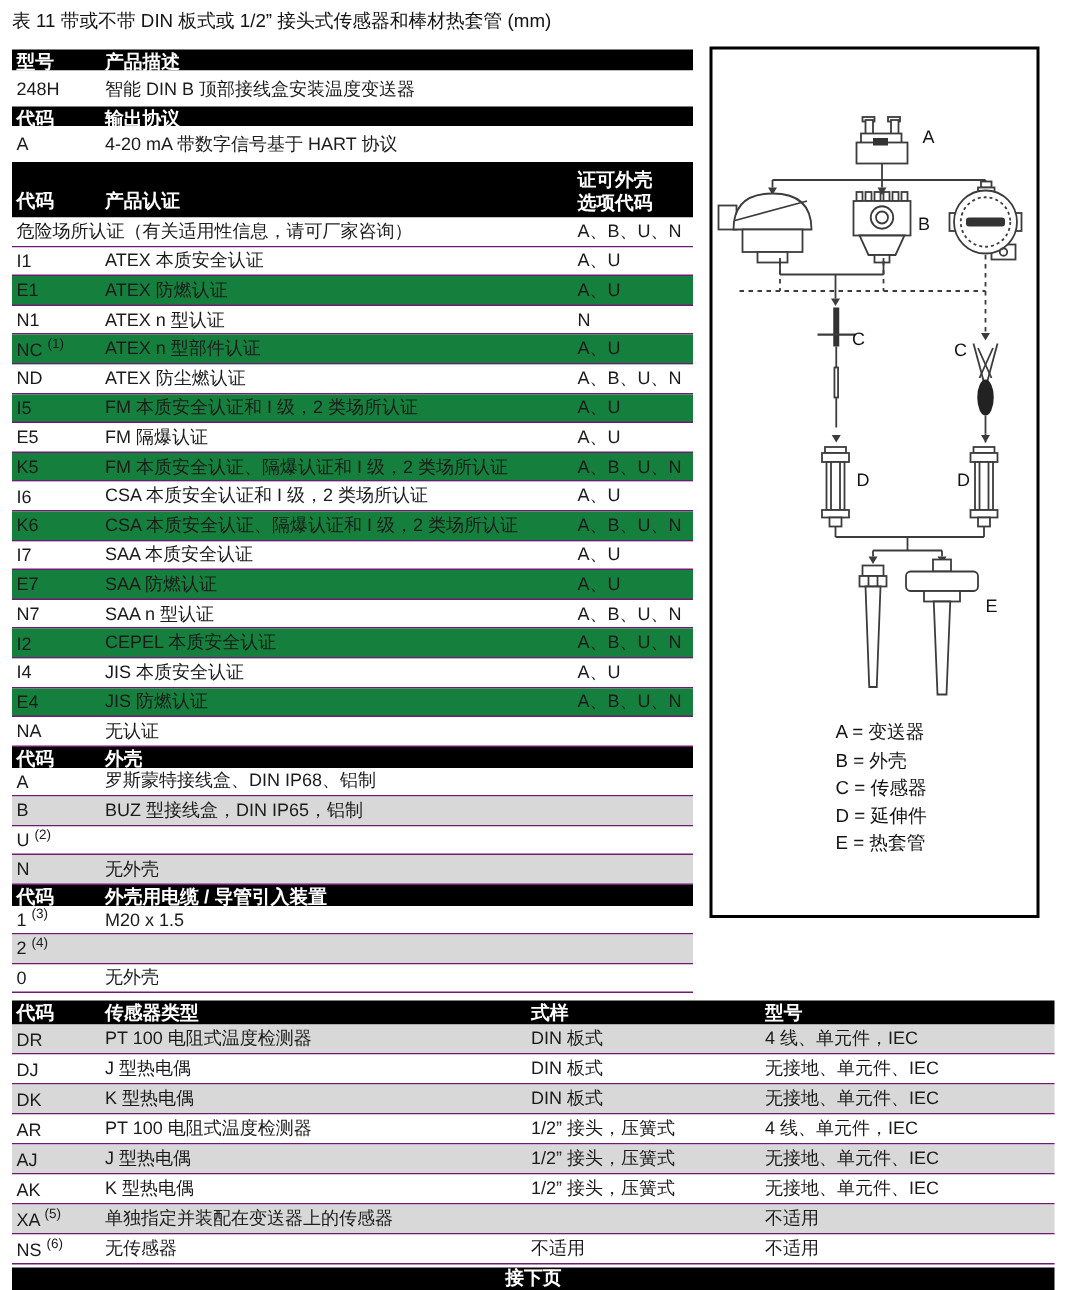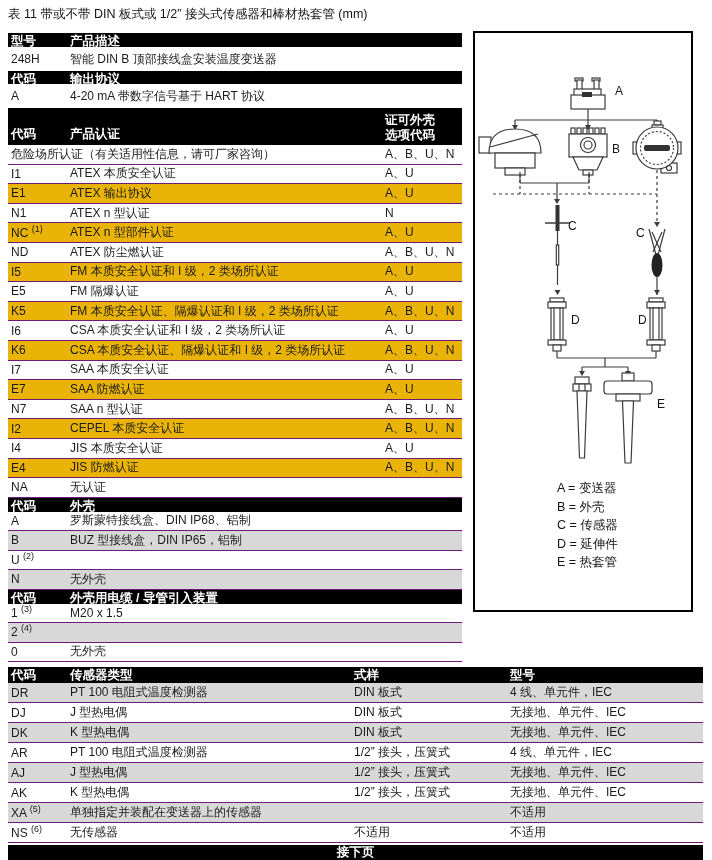--- a/index.html
+++ b/index.html
@@ -16,21 +16,21 @@
   .hdr3{height:37px;align-items:flex-end;padding-bottom:2px}
   .hdr .c-code,.hdr .s-code{font-weight:bold}
 
   .row{display:flex;align-items:center;font-size:12px;background:#fff;border-bottom:1px solid #701a75}
   .rows-model .row,.rows-output .row{height:24px;border-bottom:none}
   .rows-cert .row{height:19.6px}
   .rows-housing .row,.rows-cable .row{height:19.5px}
   .rows-sensor .row{height:20px}
 
   
-  .rows-cert .row:nth-child(2n+3){background:#eab308}
+  .rows-cert .row:nth-child(2n+3){background:#15803d}
   .rows-housing .row:nth-child(even){background:#d8d8d8}
   .rows-cable .row:nth-child(even){background:#d8d8d8}
   .rows-sensor .row:nth-child(odd){background:#d8d8d8}
 
   .c-code{width:62px;padding-left:3px;flex:none}
   .c-desc{flex:1}
   .c-opts{width:77px;flex:none}
   .c-wide{flex:1;padding-left:3px}
   .opts-stack{display:flex;flex-direction:column;line-height:15px;text-align:left}
 
@@ -96,21 +96,21 @@
       </div>
 
         <div class="row">
           <span class="c-code"><span>I1</span> <sup></sup></span>
           <span class="c-desc">ATEX 本质安全认证</span>
           <span class="c-opts">A、U</span>
         </div>
 
         <div class="row">
           <span class="c-code"><span>E1</span> <sup></sup></span>
-          <span class="c-desc">ATEX 输出协议</span>
+          <span class="c-desc">ATEX 防燃认证</span>
           <span class="c-opts">A、U</span>
         </div>
 
         <div class="row">
           <span class="c-code"><span>N1</span> <sup></sup></span>
           <span class="c-desc">ATEX n 型认证</span>
           <span class="c-opts">N</span>
         </div>
 
         <div class="row">

